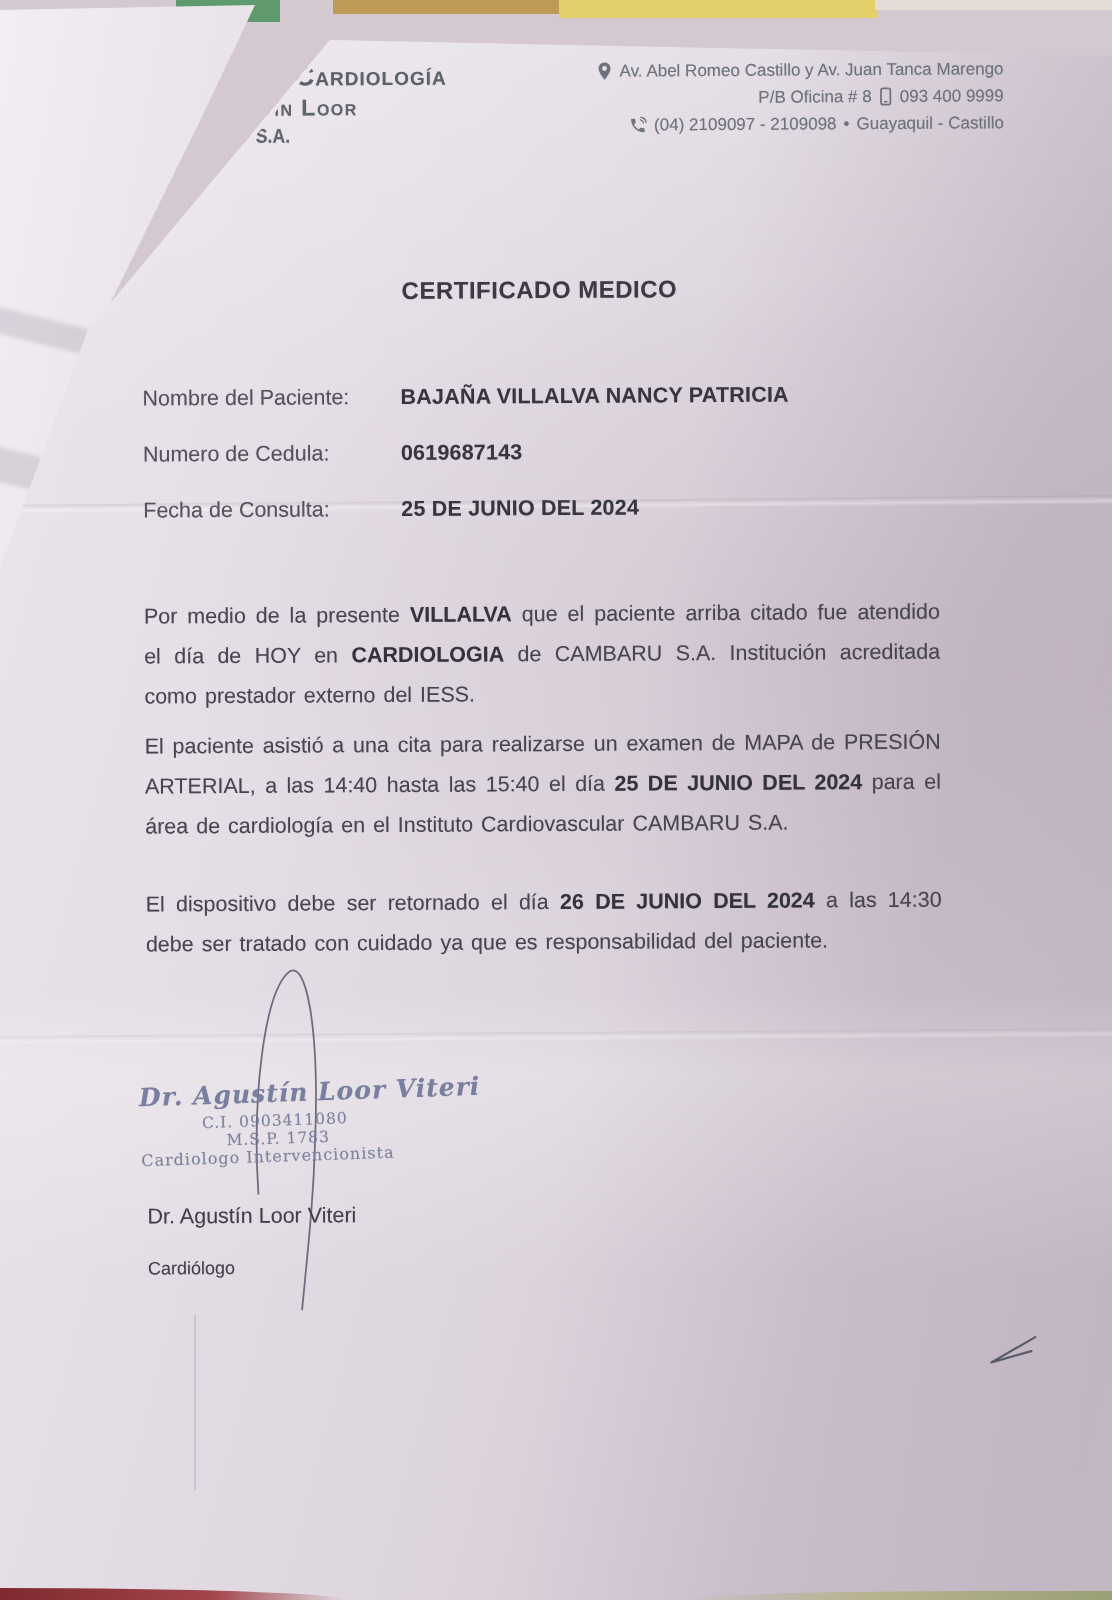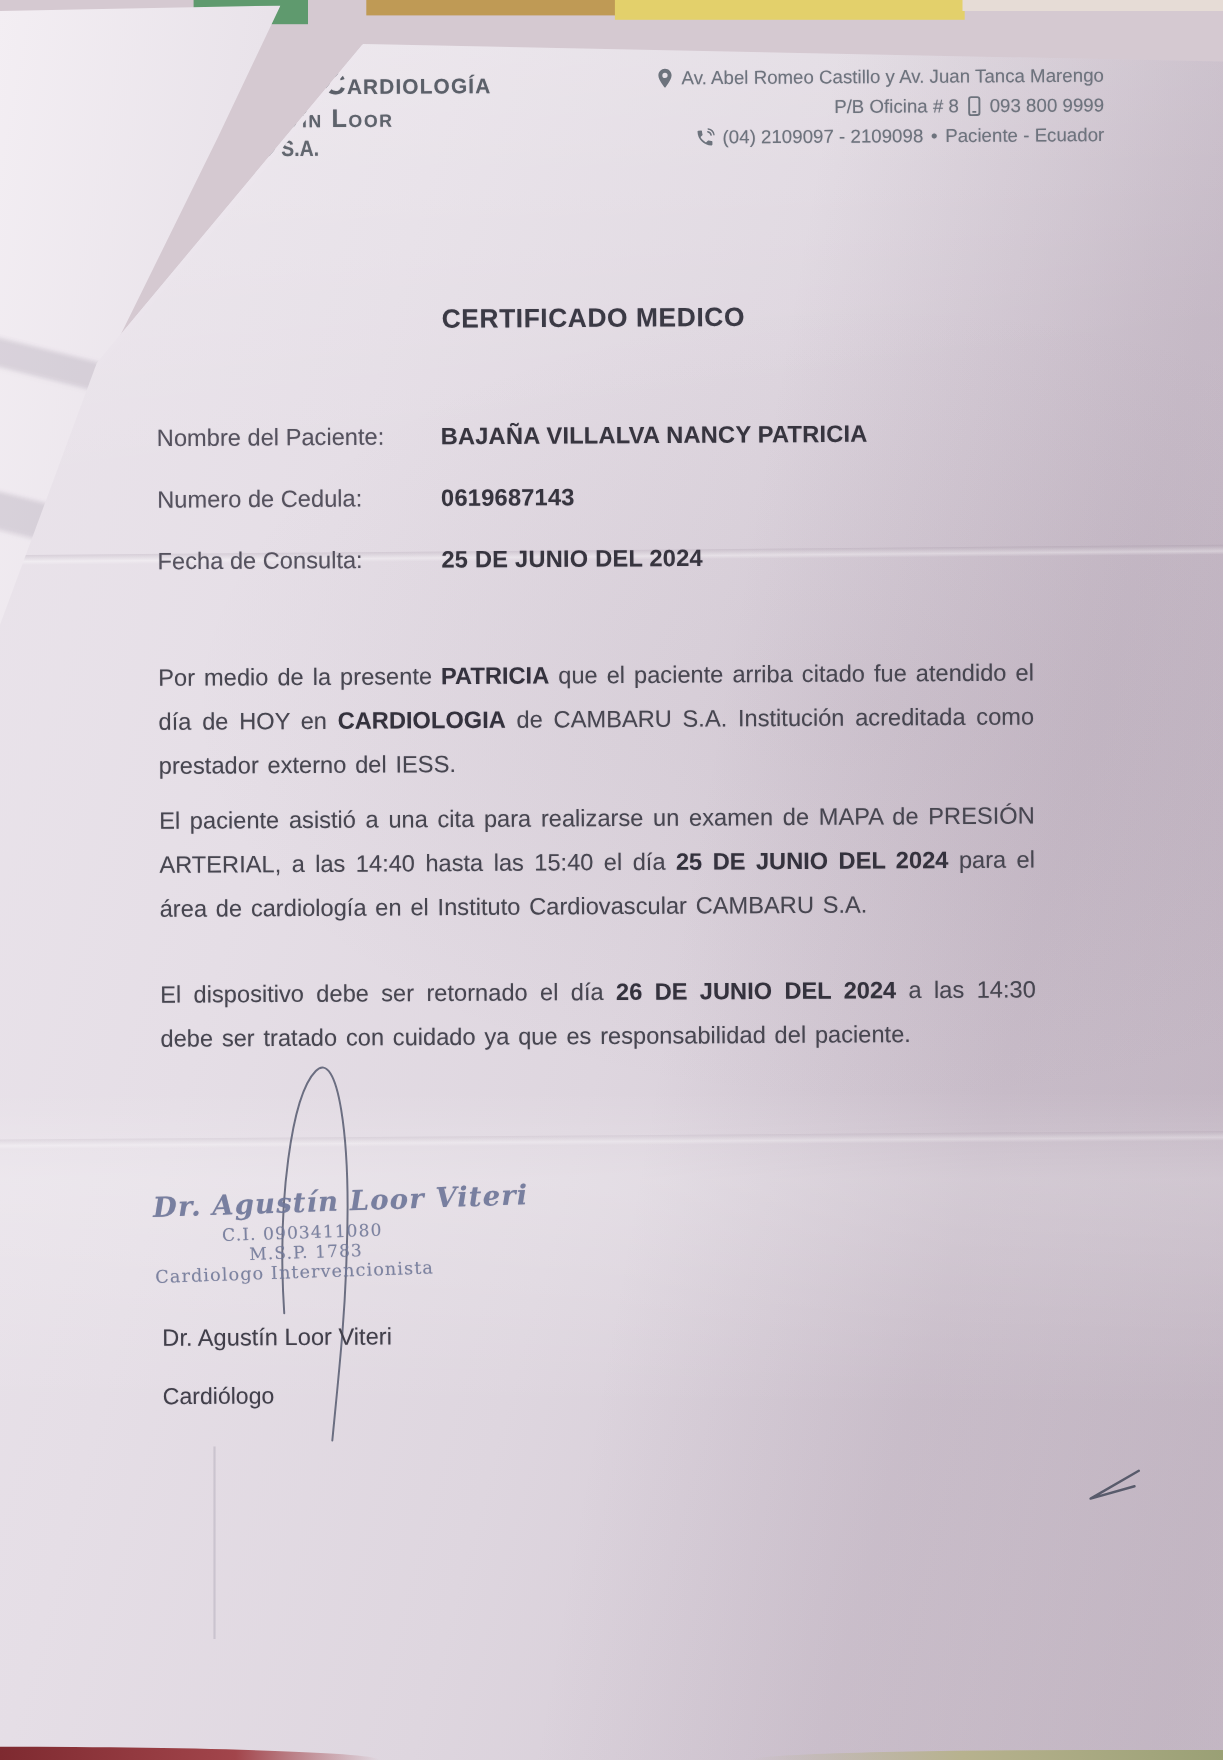--- a/index.html
+++ b/index.html
@@ -119,21 +119,21 @@
   .stamp-name{
     font-family:"DejaVu Serif",serif;font-style:italic;font-weight:700;
     font-size:25px;letter-spacing:1px;color:#6f779a;
   }
   .stamp-line{font-family:"DejaVu Serif",serif;font-size:15.5px;letter-spacing:1px;line-height:18px;}
   .stamp-ci{margin-left:62px;margin-top:4px;}
   .stamp-msp{margin-left:86px;}
   .stamp-spec{margin-left:0;font-size:16px;}
 
   .signoff-name{position:absolute;left:145px;top:1202px;font-size:21.5px;color:#413f4a;}
-  .signoff-role{position:absolute;left:145px;top:1256px;font-size:21px;color:#413f4a;}
+  .signoff-role{position:absolute;left:145px;top:1256px;font-size:18px;color:#413f4a;}
 
   .sig-svg{position:absolute;left:180px;top:930px;}
   .check-svg{position:absolute;left:972px;top:1330px;}
 </style>
 </head>
 <body>
 
 <div class="desk-strip strip-green"></div>
 <div class="desk-strip strip-tan"></div>
 <div class="desk-strip strip-yellow"></div>
@@ -180,50 +180,50 @@
           <path d="M12 1C6.9 1 3 5 3 10c0 6.6 9 17 9 17s9-10.4 9-17c0-5-3.9-9-9-9zm0 12.6A3.6 3.6 0 1 1 12 6.4a3.6 3.6 0 0 1 0 7.2z" fill="#6d737d"></path>
         </svg>
         <span>Av. Abel Romeo Castillo y Av. Juan Tanca Marengo</span>
       </div>
       <div class="contact-line">
         <span>P/B Oficina # 8</span>
         <svg width="14" height="19" viewBox="0 0 24 32">
           <rect x="4" y="2" width="16" height="28" rx="3.5" fill="none" stroke="#6d737d" stroke-width="3"></rect>
           <line x1="9" y1="25" x2="15" y2="25" stroke="#6d737d" stroke-width="2.5"></line>
         </svg>
-        <span>093 800 9999</span>
+        <span>093 400 9999</span>
       </div>
       <div class="contact-line">
         <svg width="18" height="18" viewBox="0 0 24 24">
           <path d="M6.6 10.8c1.4 2.8 3.8 5.1 6.6 6.6l2.2-2.2c.3-.3.7-.4 1-.2 1.1.4 2.3.6 3.6.6.6 0 1 .4 1 1V20c0 .6-.4 1-1 1C10.6 21 3 13.4 3 4c0-.6.4-1 1-1h3.5c.6 0 1 .4 1 1 0 1.2.2 2.4.6 3.6.1.3 0 .7-.2 1l-2.3 2.2z" fill="#6d737d"></path>
           <path d="M15.5 4.5a5 5 0 0 1 4 4" fill="none" stroke="#6d737d" stroke-width="1.8" stroke-linecap="round"></path>
           <path d="M16 1a8.5 8.5 0 0 1 7 7" fill="none" stroke="#6d737d" stroke-width="1.8" stroke-linecap="round"></path>
         </svg>
         <span>(04) 2109097 - 2109098</span>
         <span>•</span>
-        <span>Paciente - Ecuador</span>
+        <span>Guayaquil - Castillo</span>
       </div>
     </div>
 
     <div class="doc-title">CERTIFICADO MEDICO</div>
 
     <div class="field-row row-1">
       <span class="field-label">Nombre del Paciente:</span>
       <span class="field-value">BAJAÑA VILLALVA NANCY PATRICIA</span>
     </div>
     <div class="field-row row-2">
       <span class="field-label">Numero de Cedula:</span>
       <span class="field-value">0619687143</span>
     </div>
     <div class="field-row row-3">
       <span class="field-label">Fecha de Consulta:</span>
       <span class="field-value">25 DE JUNIO DEL 2024</span>
     </div>
 
-    <div class="para para-1"><span>Por medio de la presente </span><span class="b">PATRICIA</span><span> que el paciente arriba citado fue atendido el día de HOY en </span><span class="b">CARDIOLOGIA</span><span> de CAMBARU S.A. Institución acreditada como prestador externo del IESS.</span></div>
+    <div class="para para-1"><span>Por medio de la presente </span><span class="b">VILLALVA</span><span> que el paciente arriba citado fue atendido el día de HOY en </span><span class="b">CARDIOLOGIA</span><span> de CAMBARU S.A. Institución acreditada como prestador externo del IESS.</span></div>
     <div class="para para-2"><span>El paciente asistió a una cita para realizarse un examen de MAPA de PRESIÓN ARTERIAL, a las 14:40 hasta las 15:40 el día </span><span class="b">25 DE JUNIO DEL 2024</span><span> para el área de cardiología en el Instituto Cardiovascular CAMBARU S.A.</span></div>
     <div class="para para-3"><span>El dispositivo debe ser retornado el día </span><span class="b">26 DE JUNIO DEL 2024</span><span> a las 14:30 debe ser tratado con cuidado ya que es responsabilidad del paciente.</span></div>
 
     <svg class="sig-svg" width="180" height="390" viewBox="0 0 180 390">
       <path d="M76 262 C70 160 84 64 106 42 C126 22 138 100 133 210 C131 268 126 310 119 378" fill="none" stroke="#565b70" stroke-width="1.8" opacity="0.85" stroke-linecap="round"></path>
     </svg>
 
     <div class="stamp">
       <div class="stamp-name">Dr. Agustín Loor Viteri</div>
       <div class="stamp-line stamp-ci">C.I. 0903411080</div>

